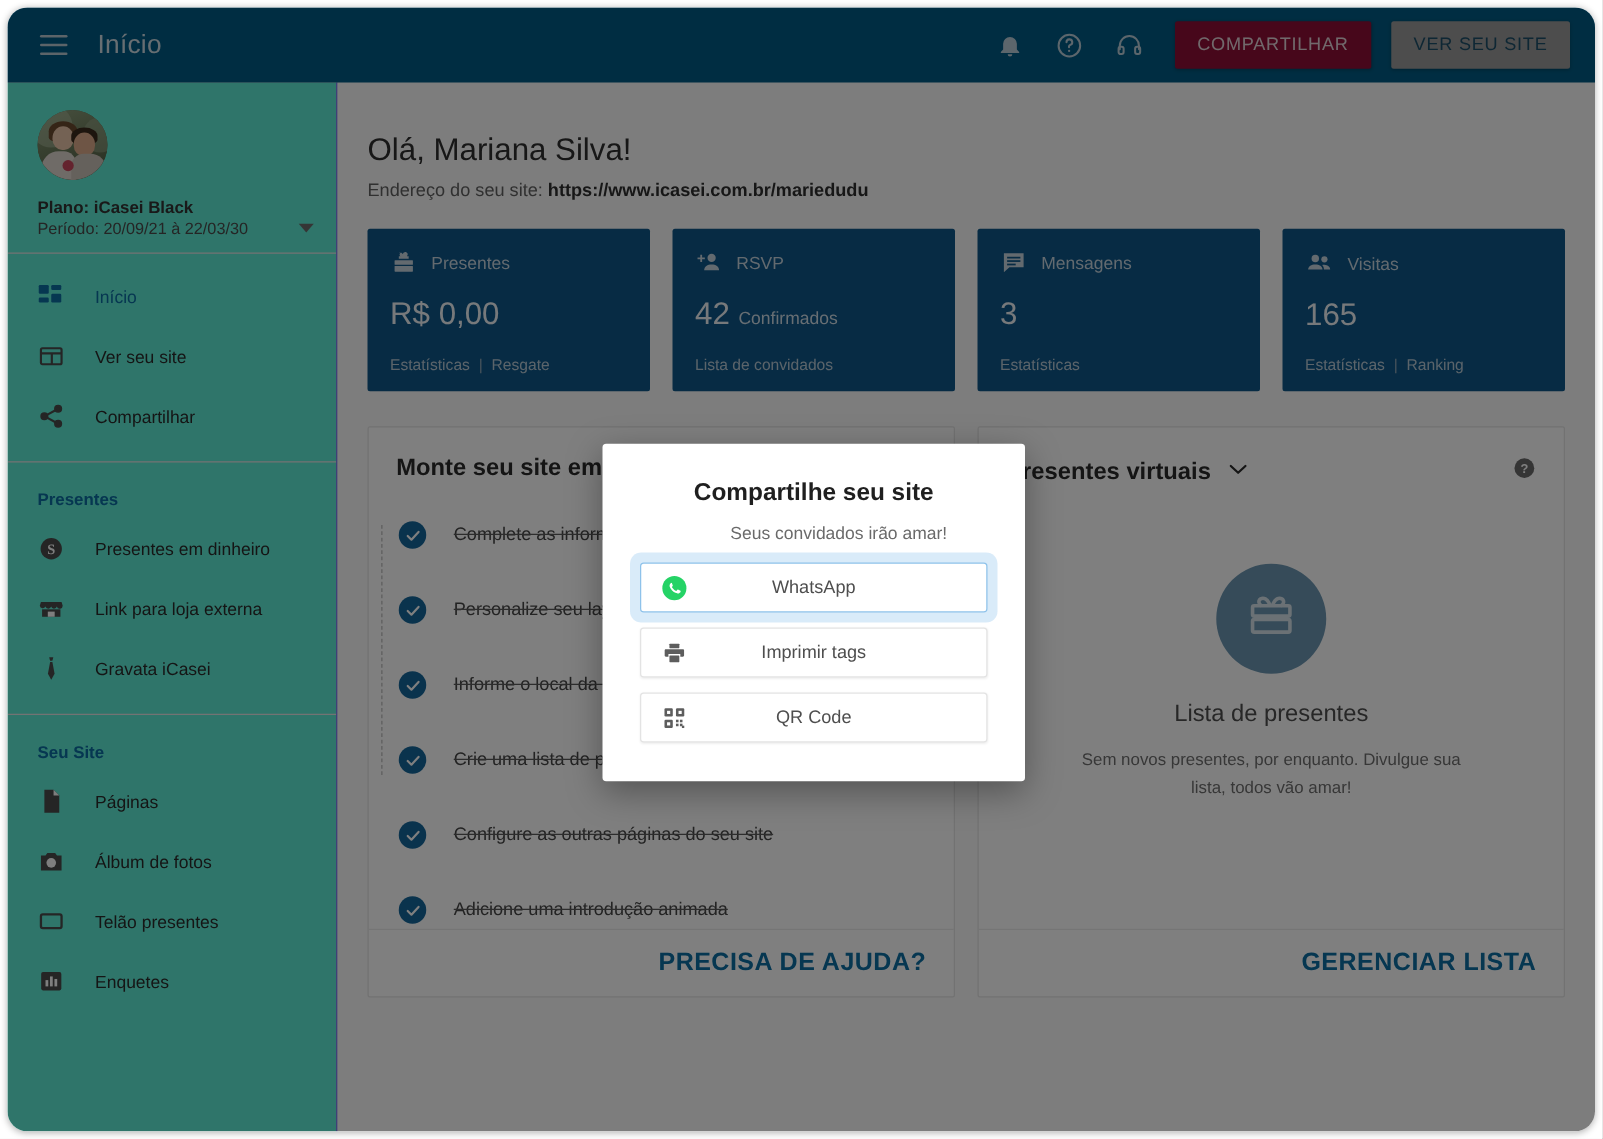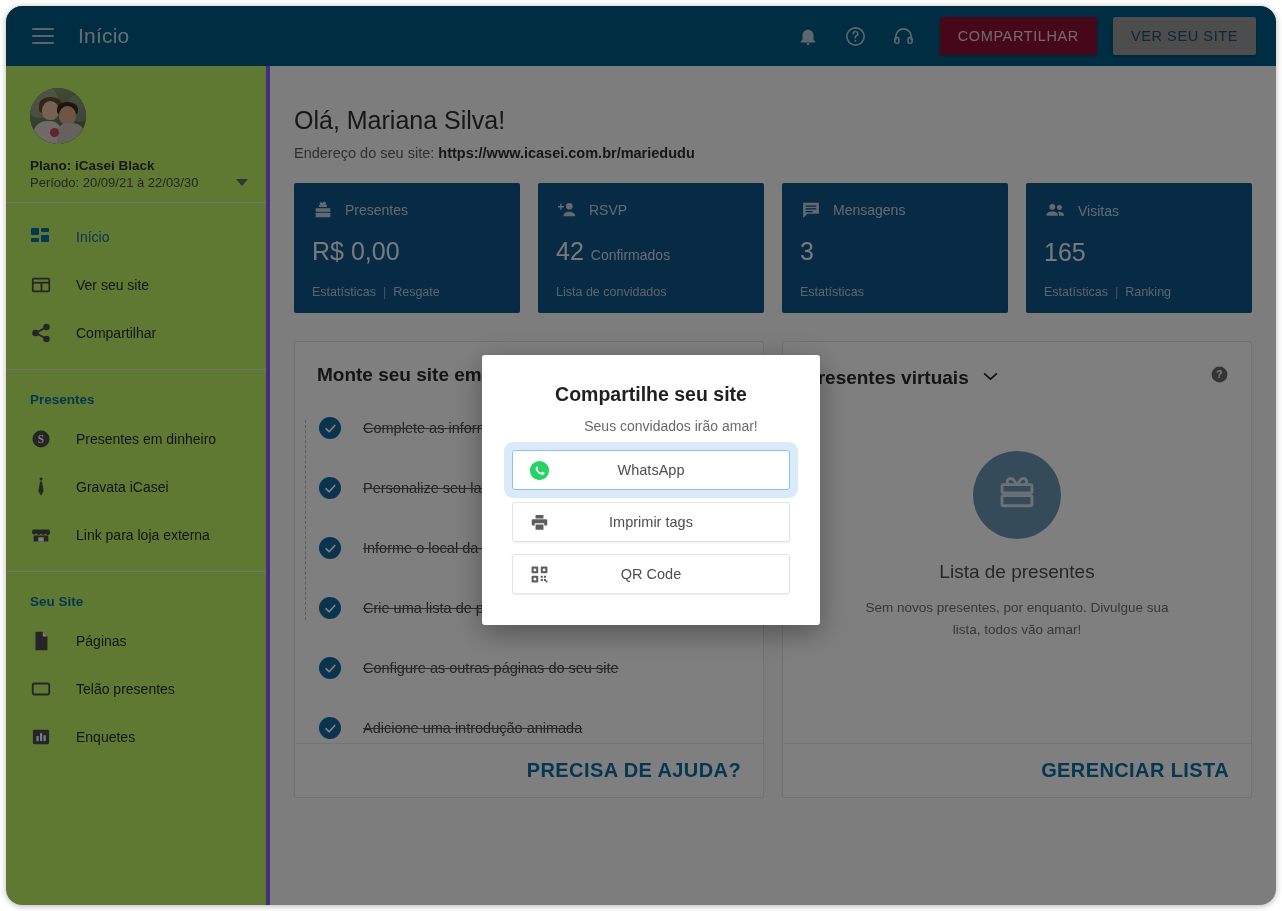--- a/index.html
+++ b/index.html
@@ -72,22 +72,22 @@
   
   .body-area {
     position: absolute; left:0; top: 60px;
     width: 1270px; height: 839px;
     display: flex;
   }
 
   
   .sidebar {
     width: 264px; height: 839px;
-    background: #bef264;
-    border-right: 4px solid #8b5cf6;
+    background: #5eead4;
+    border-right: 1px solid #8b5cf6;
     overflow: hidden;
     flex: none;
   }
   .plan-block { padding: 22px 0 12px 0; border-bottom: 1px solid #e6e6e6; }
   .avatar {
     width: 56px; height: 56px; margin-left: 24px;
     border-radius: 50%;
     overflow: hidden; position: relative;
     background: #5d6b52;
   }
@@ -330,48 +330,57 @@
             <svg width="22" height="22" viewBox="0 0 24 24" fill="#4a4a4a">
               <circle cx="12" cy="12" r="9.3"></circle>
               <text x="12" y="16.6" font-size="12.5" font-family="Liberation Serif, serif" font-weight="700" fill="#fcfcfc" text-anchor="middle">S</text>
             </svg>
           </span>
           <span class="nav-label">Presentes em dinheiro</span>
         </div>
         <div class="nav-item">
           <span class="nav-ic">
             <svg width="22" height="22" viewBox="0 0 24 24" fill="#4a4a4a">
-              <path d="M10.2 2h3.6l-.8 3h-2z"></path>
-              <path d="M11 6h2l1.9 10.4L12 21.6l-2.9-5.2z"></path>
-            </svg>
-          </span>
-          <span class="nav-label">Gravata iCasei</span>
-        </div>
-        <div class="nav-item">
-          <span class="nav-ic">
-            <svg width="22" height="22" viewBox="0 0 24 24" fill="#4a4a4a">
               <path d="M3 6h18l1 3.4a2.6 2.6 0 0 1-5.1.7 2.6 2.6 0 0 1-5 0 2.6 2.6 0 0 1-5 0A2.6 2.6 0 0 1 2 9.4z"></path>
               <rect x="4" y="12.5" width="16" height="6.5"></rect>
               <rect x="9" y="14.5" width="6" height="4.5" fill="#fcfcfc"></rect>
             </svg>
           </span>
           <span class="nav-label">Link para loja externa</span>
         </div>
+        <div class="nav-item">
+          <span class="nav-ic">
+            <svg width="22" height="22" viewBox="0 0 24 24" fill="#4a4a4a">
+              <path d="M10.2 2h3.6l-.8 3h-2z"></path>
+              <path d="M11 6h2l1.9 10.4L12 21.6l-2.9-5.2z"></path>
+            </svg>
+          </span>
+          <span class="nav-label">Gravata iCasei</span>
+        </div>
       </div>
 
       <div class="nav-group last">
         <div class="nav-head">Seu Site</div>
         <div class="nav-item">
           <span class="nav-ic">
             <svg width="22" height="22" viewBox="0 0 24 24" fill="#4a4a4a">
               <path d="M6 2h8l5 5v15H6z"></path>
               <path d="M14 2v5h5z" fill="#fcfcfc"></path>
             </svg>
           </span>
           <span class="nav-label">Páginas</span>
+        </div>
+        <div class="nav-item">
+          <span class="nav-ic">
+            <svg width="22" height="22" viewBox="0 0 24 24" fill="#4a4a4a">
+              <path d="M3 7h4l1.6-2.2h6.8L17 7h4v13H3z"></path>
+              <circle cx="12" cy="13.4" r="4.2" fill="#fcfcfc"></circle>
+            </svg>
+          </span>
+          <span class="nav-label">Álbum de fotos</span>
         </div>
         <div class="nav-item">
           <span class="nav-ic">
             <svg width="22" height="22" viewBox="0 0 24 24" fill="none" stroke="#4a4a4a" stroke-width="2">
               <rect x="3" y="6" width="18" height="12" rx="1.6"></rect>
             </svg>
           </span>
           <span class="nav-label">Telão presentes</span>
         </div>
         <div class="nav-item">

